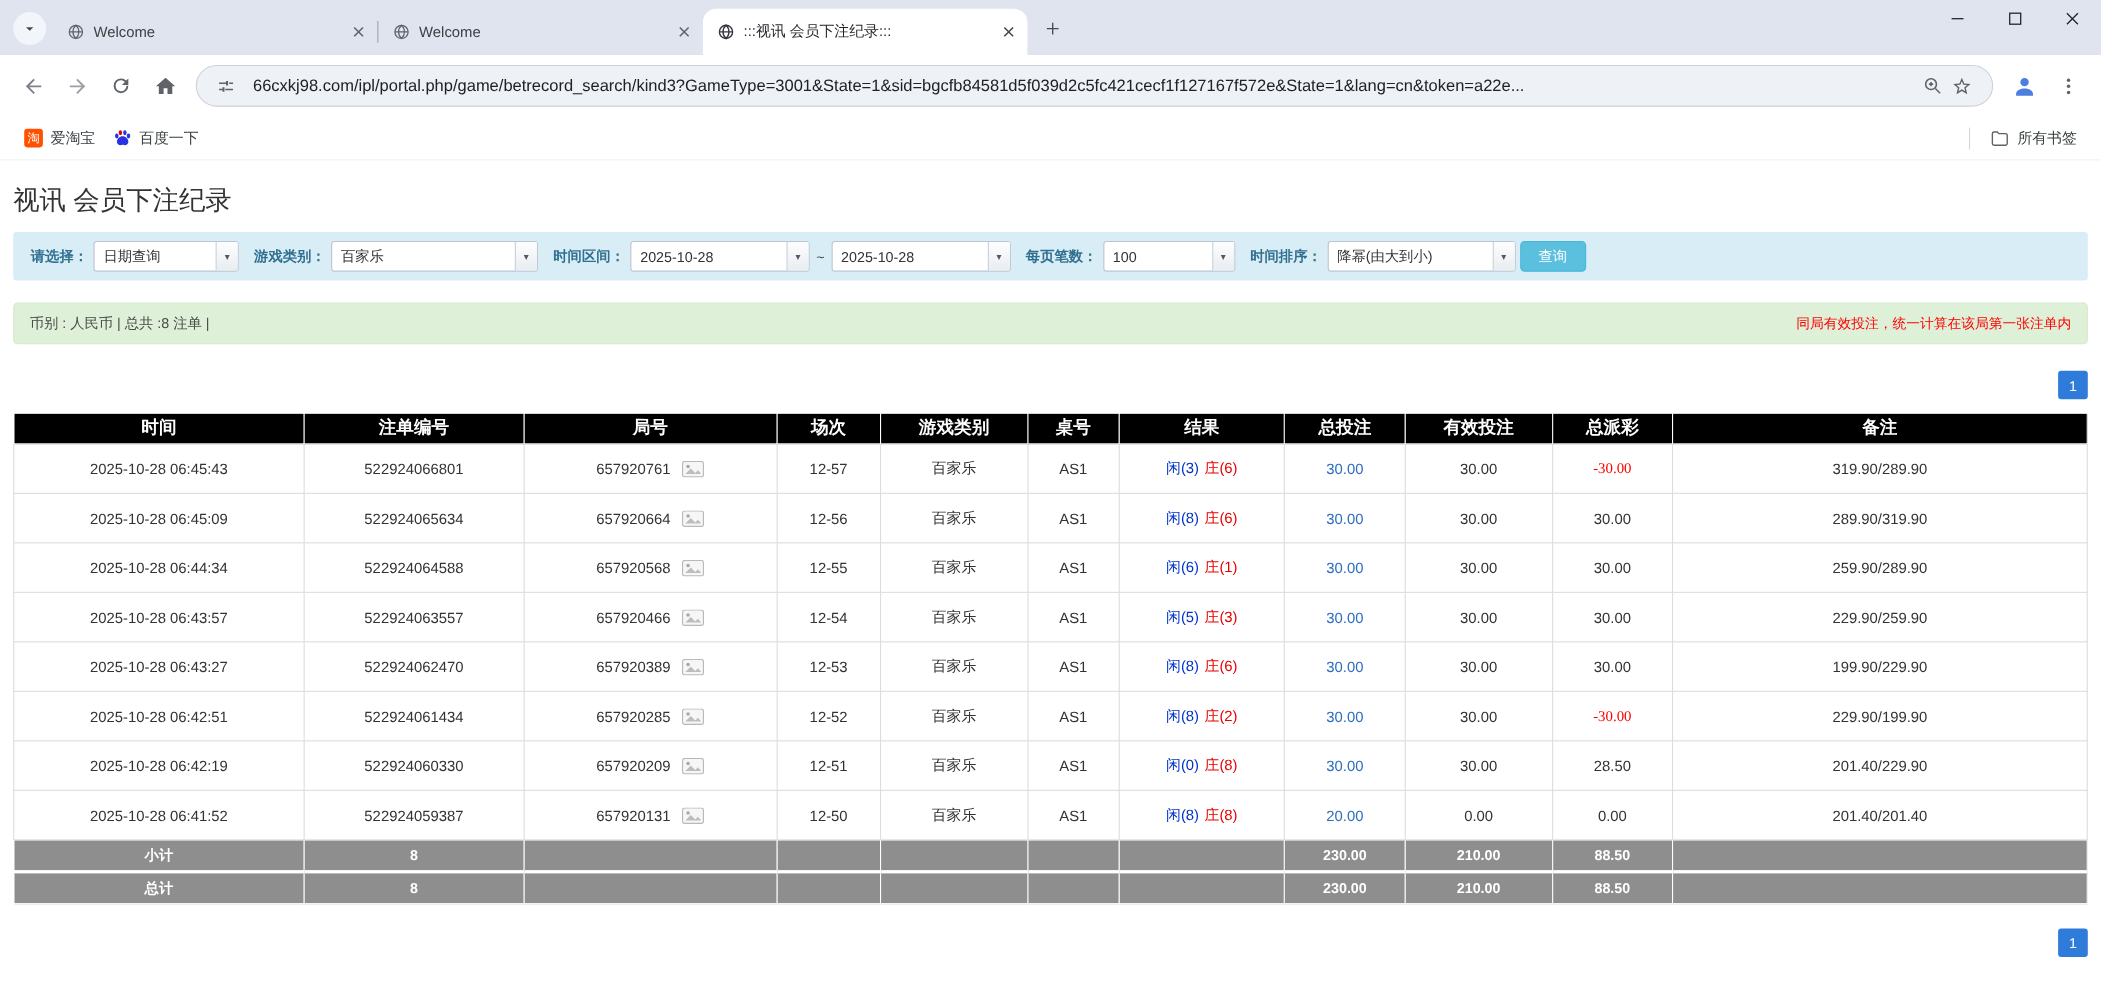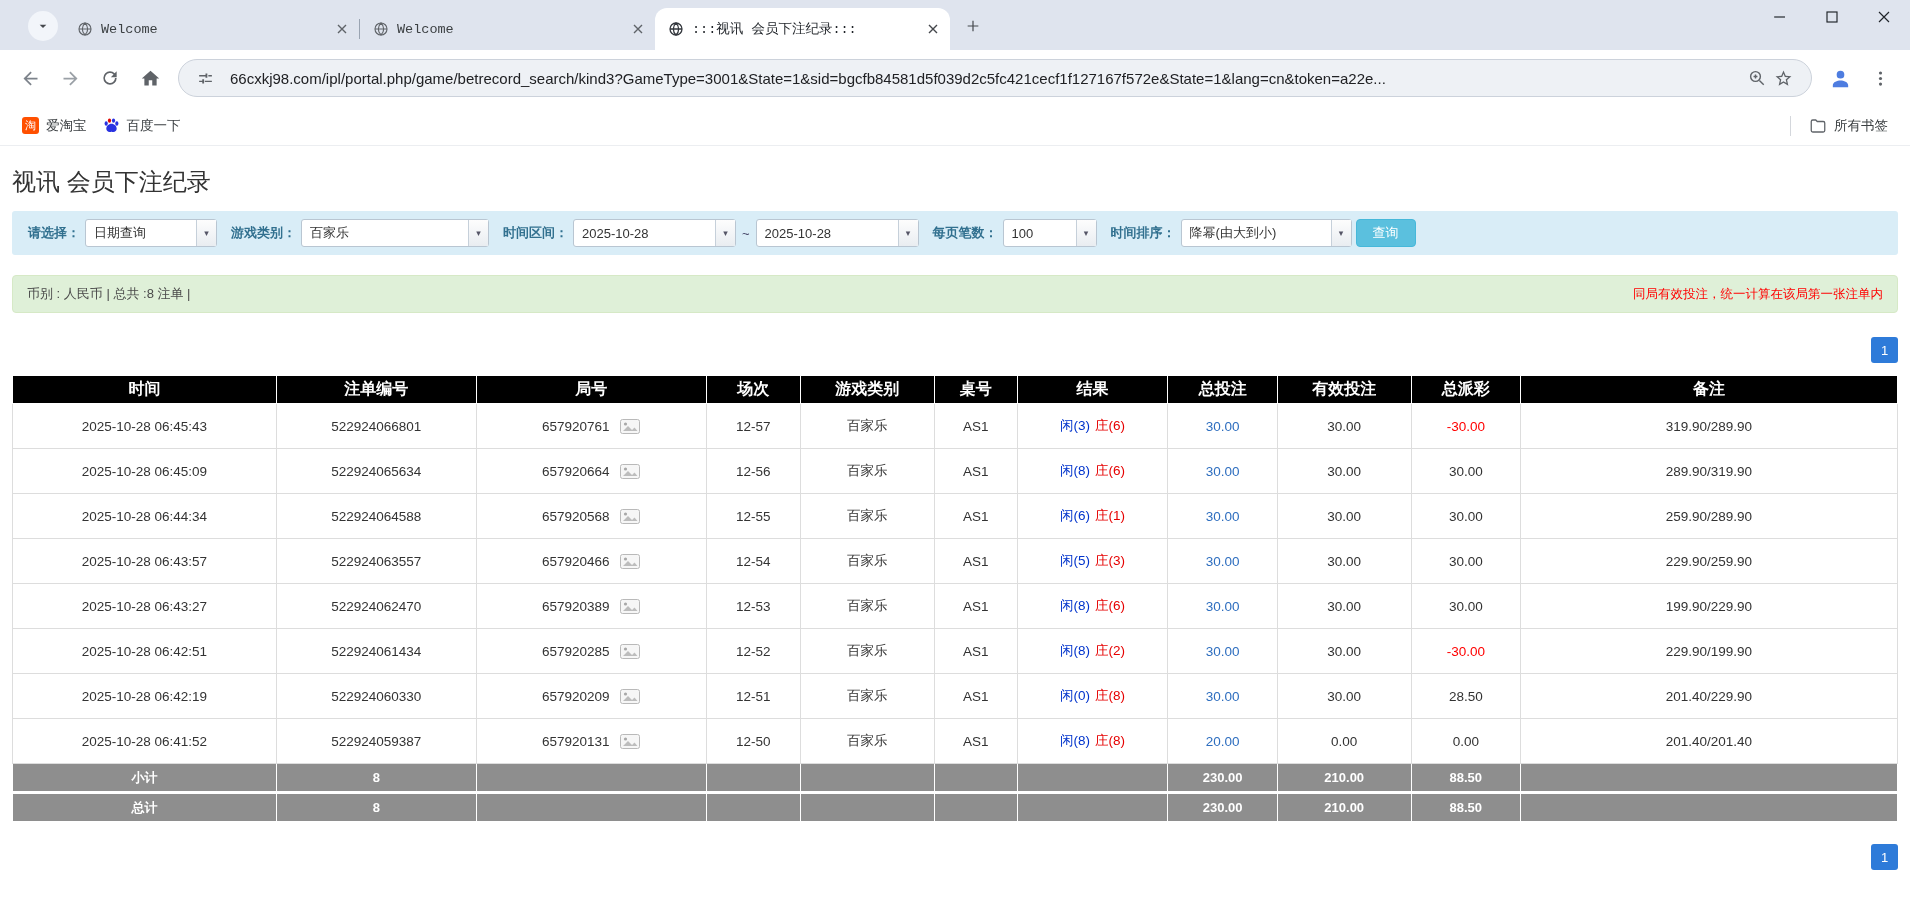--- a/index.html
+++ b/index.html
@@ -1,21 +1,21 @@
 <!DOCTYPE html>
 <html style="--accent_blue: #2e7bd9; --link_blue: #2e6ebf; --player_blue: #0033cc; --banker_red: #e60000; --negative_red: #ff0000; --header_bg: #000000; --footer_bg: #8e8e8e; --filter_bg: #d9edf7; --summary_bg: #dff0d8; --button_cyan: #5bc0de; --label_blue: #31708f;"><head>
 <meta charset="utf-8">
 <style>
   * { margin:0; padding:0; box-sizing:border-box; }
   html,body { width:1910px; height:904px; overflow:hidden; background:#fff;
     font-family:"Liberation Sans","DejaVu Sans",sans-serif; }
   .browser { width:1910px; height:904px; display:flex; flex-direction:column; }
 
   
-  .tabstrip { height:50px; background:#dfe4ee; display:flex; align-items:flex-end; padding-left:24px; position:relative; flex:none;font-family:Liberation Mono, monospace; }
+  .tabstrip { height:50px; background:#dfe4ee; display:flex; align-items:flex-end; padding-left:8px; position:relative; flex:none; }
   .tab-search { width:30px; height:30px; border-radius:50%; border:none; background:#f2f5fa; margin:0 6px 9px 4px;
     display:flex; align-items:center; justify-content:center; cursor:pointer; flex:none; }
   .tab { width:295px; height:42px; display:flex; align-items:center; padding:0 8px 0 12px;
     border-radius:12px 12px 0 0; color:#3c4043; font-size:13.5px; cursor:pointer; flex:none; min-width:0; }
   .tab.active { background:#fff; color:#1f2328; }
   .tab .favicon { width:17px; height:17px; flex:none; display:flex; align-items:center; justify-content:center; }
   .tab .tab-title { flex:1; white-space:nowrap; overflow:hidden; text-overflow:ellipsis; margin:0 8px; }
   .tab-close { width:19px; height:19px; border:none; background:transparent; border-radius:50%;
     display:flex; align-items:center; justify-content:center; cursor:pointer; flex:none; }
   .tab-sep { width:1px; height:20px; background:#9aa4b2; margin:0 0 11px; flex:none; }
@@ -48,21 +48,21 @@
   .page h1 { font-size:24px; font-weight:400; color:#333; margin:20px 12px 13px; }
 
   .filterbar { margin:0 12px; height:44px; background:var(--filter_bg,#d9edf7); border-radius:3px;
     display:flex; align-items:center; padding:0 14px; font-size:13px; }
   .flabel { color:var(--label_blue,#31708f); font-weight:bold; margin:0 5px 0 14px; white-space:nowrap; }
   .flabel.first { margin-left:2px;text-align:right; }
   .combo { height:28px; background:#fff; border:1px solid #b9c6d2; border-radius:3px; display:flex; align-items:stretch; cursor:pointer;gap:28px; }
   .combo-val { flex:1; padding:0 8px; display:flex; align-items:center; font-size:13px; color:#333; white-space:nowrap; overflow:hidden; }
   .combo-btn { width:20px; border-left:1px solid #c6d0da; background:linear-gradient(#fdfdfd,#e9edf1);
     display:flex; align-items:center; justify-content:center; font-size:9px; color:#556; }
-  .w-query{width:132px} .w-game{width:188px} .w-date{width:163px} .w-size{width:94px} .w-sort{width:171px}
+  .w-query{width:132px} .w-game{width:188px} .w-date{width:163px} .w-size{width:120px} .w-sort{width:171px}
   .tilde { color:#446; margin:0 6px; }
   .search-btn { height:28px; padding:0 16px; margin-left:4px; background:var(--button_cyan,#5bc0de);
     color:#fff; border:1px solid #46b8da; border-radius:4px; font-size:13px; cursor:pointer; }
 
   .summarybar { margin:20px 12px 0; height:38px; background:var(--summary_bg,#dff0d8); border:1px solid #d6e9c6;
     border-radius:4px; display:flex; align-items:center; justify-content:space-between; padding:0 14px;
     font-size:13px; color:#4a4a4a; }
   .summarybar .note { color:var(--negative_red,#ff0000); font-size:12.5px; }
 
   .pager { display:flex; justify-content:flex-end; margin:24px 12px 0; }
@@ -74,21 +74,21 @@
     font-size:13.5px; color:#333; }
   .bet-table th { background:var(--header_bg,#000); color:#fff; height:28px; font-weight:bold;
     font-size:16px; border:1px solid #fff; }
   .bet-table tbody td { height:45px; text-align:center; border:1px solid #ddd; background:#fff; overflow:hidden; }
   .bet-table tfoot td { height:29px; background:var(--footer_bg,#8e8e8e); color:#fff; text-align:center;
     border:1px solid #fff; font-size:13px; font-weight:bold; }
   .bet-table tfoot tr:first-child td { border-bottom:3px solid #fff; }
   .player { color:var(--player_blue,#0033cc); }
   .banker { color:var(--banker_red,#e60000); margin-left:5px; }
   .betlink { color:var(--link_blue,#2e6ebf); cursor:pointer; }
-  .neg { color:var(--negative_red,#ff0000); }
+  .neg { color:var(--negative_red,#ff0000);font-family:Liberation Serif, serif; }
   .cards-icon { display:inline-flex; vertical-align:middle; margin-left:7px; cursor:pointer; }
   .round-number { vertical-align:middle; }
 </style>
 </head>
 <body>
 
 <div class="browser">
 
   <div class="tabstrip">
     <button class="tab-search">

